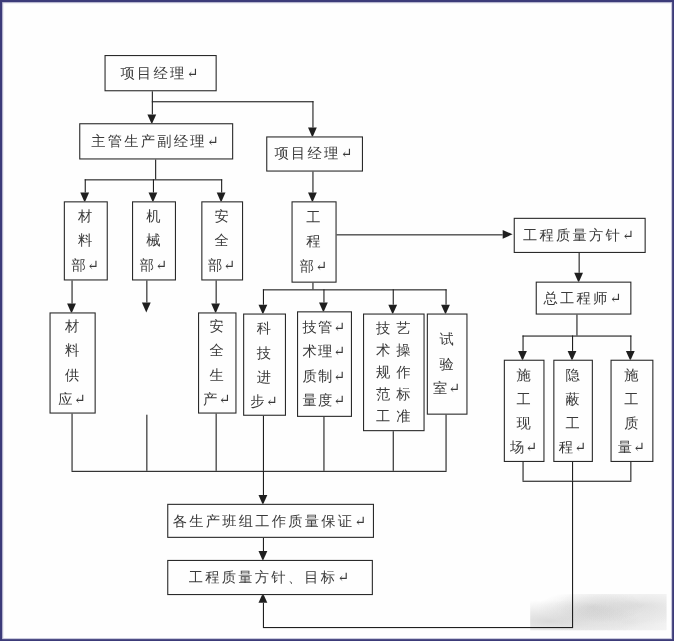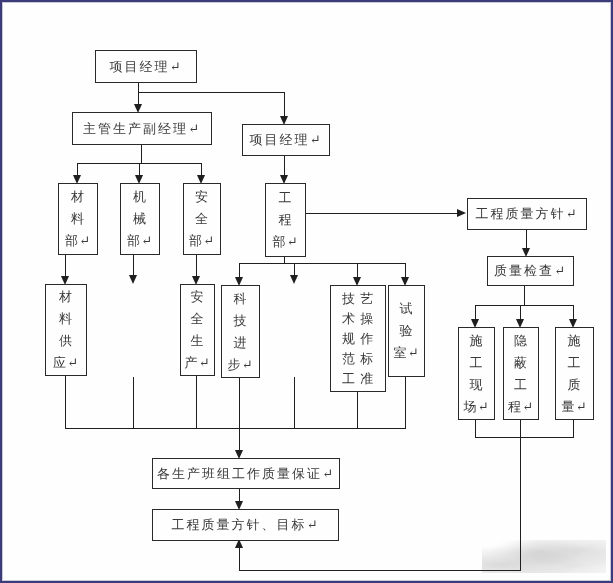--- a/index.html
+++ b/index.html
@@ -72,40 +72,46 @@
   <div class="node v-node" style="left:265px;top:183px;width:39px;height:72px">
     <span class="txt">工
 程
 部↵</span>
   </div>
 
   <div class="node h-node" style="left:467px;top:198px;width:118px;height:30px">
     <span class="txt">工程质量方针↵</span>
   </div>
   <div class="node h-node" style="left:487px;top:256px;width:85px;height:28px">
-    <span class="txt">质量检查↵</span>
+    <span class="txt">总工程师↵</span>
   </div>
 
   <div class="node v-node" style="left:45px;top:284px;width:40px;height:90px">
     <span class="txt">材
 料
 供
 应↵</span>
   </div>
   <div class="node v-node" style="left:180px;top:284px;width:33px;height:90px">
     <span class="txt">安
 全
 生
 产↵</span>
   </div>
   <div class="node v-node" style="left:221px;top:285px;width:37px;height:91px">
     <span class="txt">科
 技
 进
 步↵</span>
+  </div>
+  <div class="node v-node" style="left:270px;top:283px;width:48px;height:94px">
+    <span class="txt">技管↵
+术理↵
+质制↵
+量度↵</span>
   </div>
   <div class="node v-node v-tight" style="left:330px;top:285px;width:54px;height:105px">
     <span class="txt">技 艺
 术 操
 规 作
 范 标
 工 准</span>
   </div>
   <div class="node v-node" style="left:388px;top:285px;width:35px;height:90px">
     <span class="txt">试

